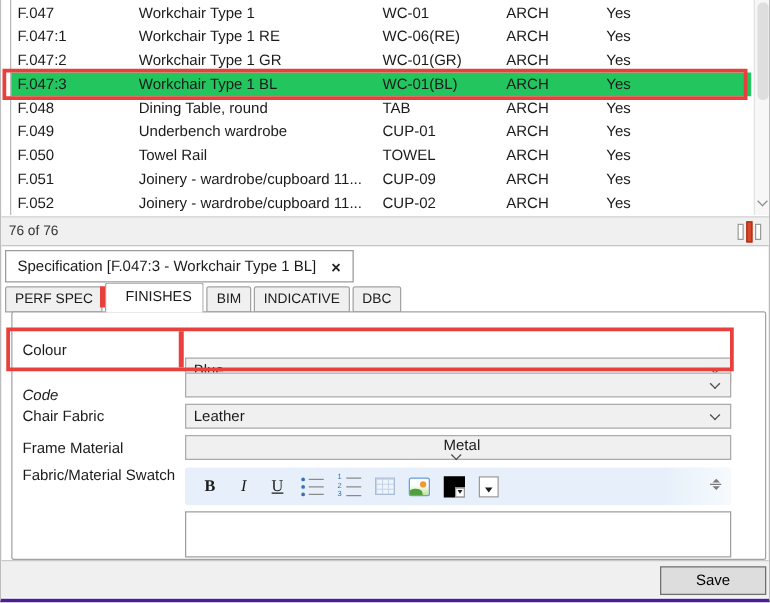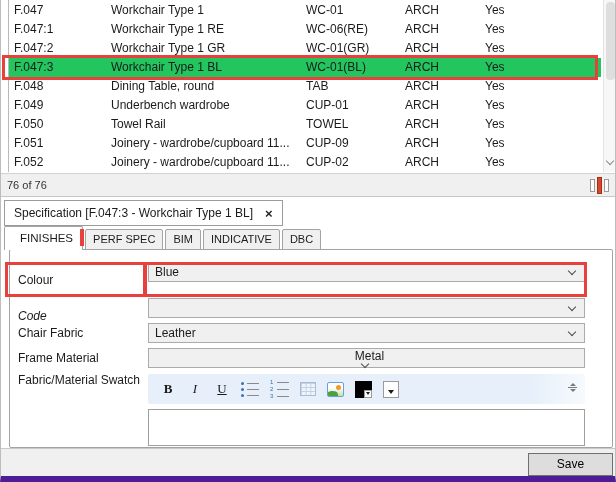--- a/index.html
+++ b/index.html
@@ -2,21 +2,21 @@
 <html><head>
 <meta charset="utf-8">
 <style>
   * { box-sizing: border-box; margin: 0; padding: 0; }
   html,body { background:#fff; }
   #app {
     position: relative; width: 616px; height: 482px;
     font-family: "Liberation Sans", sans-serif;
     color: #1b1b1b; background: #fff; overflow: hidden;
     border-left: 1px solid #bdbdbd; border-right: 1px solid #bdbdbd;
-    border-bottom: 6px solid #4c1d95;
+    border-bottom: 3px solid #4c1d95;
   }
   
   .table-section { position:absolute; left:0; top:0; width:616px; height:172px; background:#fff; }
   .table-left-line { position:absolute; left:7px; top:0; width:1px; height:172px; background:#b9b9b9; }
   .rows { position:absolute; left:8px; top:1px; width:592px; height:171px; }
   .trow { position:relative; height:19px; font-size:12px; }
   .trow.hl { background:#22c55e; }
   .tcell { position:absolute; top:0; height:19px; line-height:19px; white-space:nowrap; }
   .c-code  { left:5px; }
   .c-name  { left:102px; }
@@ -193,31 +193,31 @@
       <span class="bar b3"></span>
     </span>
   </div>
 
   <div class="doc-tab">
     <span class="doc-tab-title">Specification [F.047:3 - Workchair Type 1 BL]</span>
     <span class="doc-close">×</span>
   </div>
 
   <div class="sub-tabs">
+    <span class="tab">PERF SPEC</span>
     <span class="tab active">FINISHES</span>
-    <span class="tab">PERF SPEC</span>
     <span class="tab">BIM</span>
     <span class="tab">INDICATIVE</span>
     <span class="tab">DBC</span>
   </div>
 
   <div class="form-panel">
 
     <span class="flabel" style="top:21px;">Colour</span>
-    <div class="dropdown" style="top:12px;">
+    <div class="dropdown" style="top:36px;">
       <span class="val">Blue</span>
       <span class="chev down"></span>
     </div>
 
     <span class="flabel" style="top:57px;font-style:italic;">Code</span>
     <div class="dropdown" style="top:48px;">
       <span class="val"></span>
       <span class="chev down"></span>
     </div>
 

